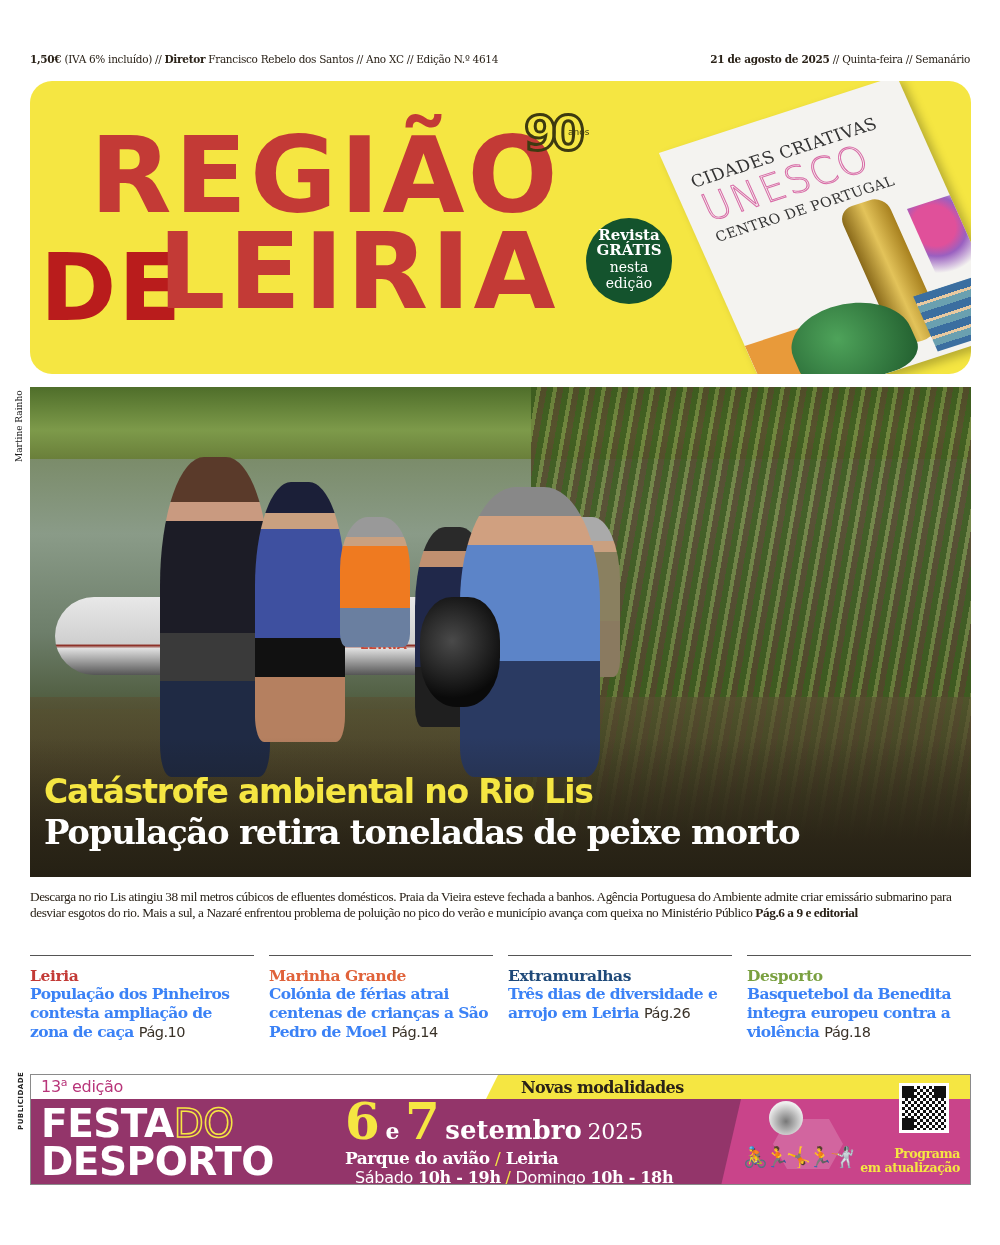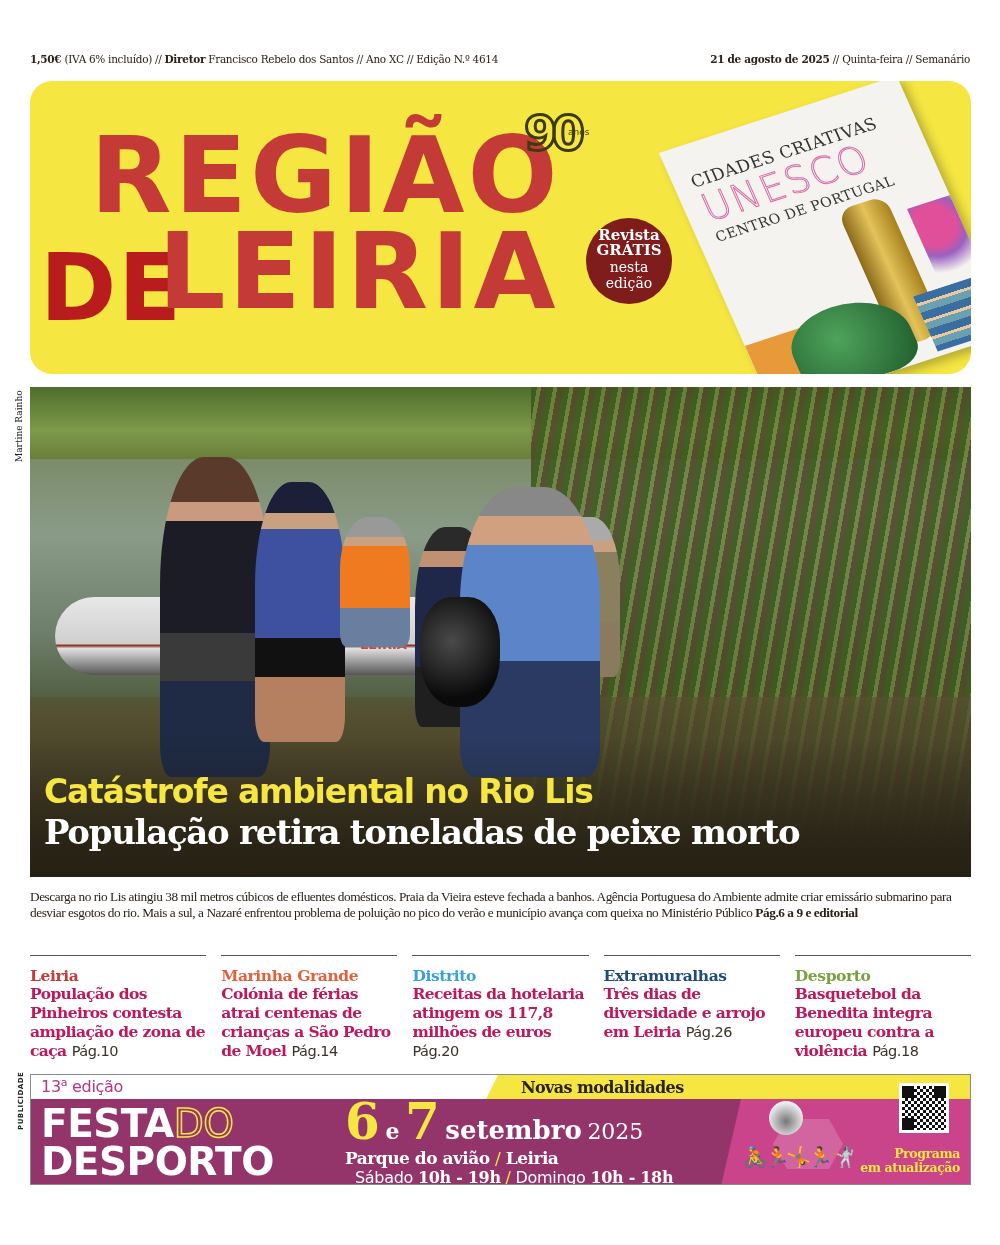--- a/index.html
+++ b/index.html
@@ -26,21 +26,21 @@
               transform: rotate(-18deg) skewX(6deg); transform-origin: center; box-shadow: 4px 6px 10px rgba(0,0,0,0.25); overflow: hidden; }
   .mag-title1 { position: absolute; left: 18px; top: 28px; font-family: "DejaVu Serif", serif; font-size: 17px; color: #333; letter-spacing: 0.5px; }
   .mag-title2 { position: absolute; left: 18px; top: 46px; font-family: "DejaVu Sans", sans-serif; font-size: 38px; font-weight: 200; color: transparent; -webkit-text-stroke: 1px #d86aa6; letter-spacing: 2px; }
   .mag-title3 { position: absolute; left: 18px; top: 90px; font-family: "DejaVu Serif", serif; font-size: 14px; color: #333; letter-spacing: 0.5px; }
   .mag-sax { position: absolute; left: 140px; top: 110px; width: 50px; height: 150px; background: linear-gradient(90deg,#8a6a1a,#e3c35a,#a7801e); border-radius: 25px 25px 40px 40px; }
   .mag-frog { position: absolute; left: 40px; top: 200px; width: 120px; height: 80px; background: radial-gradient(circle at 40% 40%, #4ea35a, #1f5a2c); border-radius: 50% 60% 30% 40%; }
   .mag-orange { position: absolute; left: 0; top: 210px; width: 90px; height: 80px; background: #e89a3a; }
   .mag-books { position: absolute; left: 175px; top: 215px; width: 75px; height: 60px; background: repeating-linear-gradient(180deg,#3b6ea0 0 8px,#e8c9a0 8px 11px,#6aa0b0 11px 18px); }
   .mag-pom { position: absolute; left: 205px; top: 130px; width: 60px; height: 80px; background: radial-gradient(circle at 30% 30%, #e0509a 0 30%, #9a60c0 45%, transparent 70%); }
 
-  .revista-badge { position: absolute; left: 556px; top: 137px; width: 86px; height: 86px; border-radius: 50%; background: #7f1d1d;
+  .revista-badge { position: absolute; left: 556px; top: 137px; width: 86px; height: 86px; border-radius: 50%; background: #14532d;
                    color: #fff; text-align: center; padding-top: 10px; line-height: 1; }
   .revista-badge .b1 { font-family: "DejaVu Serif", serif; font-weight: bold; font-size: 15px; display: block; }
   .revista-badge .b2 { font-family: "DejaVu Serif", serif; font-size: 14px; display: block; margin-top: 2px; }
 
   .photo-credit { position: absolute; left: 14px; top: 390px; font-size: 9px; writing-mode: vertical-rl; transform: rotate(180deg); color: #222; height: 80px; text-align: right; }
 
   .hero { position: absolute; left: 30px; top: 387px; width: 941px; height: 490px; overflow: hidden;
           background: linear-gradient(180deg, #5c7a3a 0%, #6f8a4a 8%, #7b8d75 13%, #8e9a8c 25%, #6a7a6a 45%, #4f5c3a 60%, #5a5530 78%, #3e3a22 100%); }
   .hero .trees { position: absolute; left: 0; top: 0; width: 100%; height: 72px; background: linear-gradient(180deg,#4f6e2a,#7d9a4a 60%,#6a7f3a); }
   .hero .water { position: absolute; left: 0; top: 72px; width: 560px; height: 250px; background: linear-gradient(180deg,#7b8c6a,#8a9b88 30%,#6d7e6a 70%,#4d5a3c); }
@@ -60,21 +60,21 @@
   .hero-shade { position: absolute; left: 0; bottom: 0; width: 100%; height: 140px; background: linear-gradient(180deg, rgba(0,0,0,0), rgba(20,18,10,0.55)); }
   .kicker { position: absolute; left: 14px; top: 388px; font-family: "DejaVu Sans", sans-serif; font-weight: bold; font-size: 33px; color: #f5e642; letter-spacing: -1.2px; line-height: 1; }
   .headline { position: absolute; left: 14px; top: 428px; font-family: "DejaVu Serif", serif; font-weight: bold; font-size: 34px; color: #ffffff; letter-spacing: -1.3px; line-height: 1; }
 
   .lead { position: absolute; left: 30px; top: 889px; width: 945px; font-family: Liberation Serif, serif; font-size: 13.3px; line-height: 15.5px; color: #2a2218; letter-spacing: -0.45px; }
   .lead b { font-weight: bold; }
 
   .briefs { position: absolute; left: 30px; top: 955px; width: 941px; height: 105px; display: flex; gap: 15px; }
   .brief { flex: 1 1 0; border-top: 1.5px solid #555; padding-top: 12px; }
   .brief .sec { font-family: "DejaVu Serif", serif; font-weight: bold; font-size: 15.5px; line-height: 16px; letter-spacing: -0.4px; display: block; }
-  .brief .title { font-family: "DejaVu Serif", serif; font-weight: bold; font-size: 15.5px; line-height: 18px; color: #be185d; letter-spacing: -0.6px; }
+  .brief .title { font-family: "DejaVu Serif", serif; font-weight: bold; font-size: 15.5px; line-height: 18px; color: #3b82f6; letter-spacing: -0.6px; }
   .brief .page { font-family: "DejaVu Sans", sans-serif; font-weight: normal; font-size: 14.5px; color: #3a3228; letter-spacing: -0.5px; }
 
   .ad-label { position: absolute; left: 17px; top: 1074px; font-family: "DejaVu Sans", sans-serif; font-weight: bold; font-size: 7px; writing-mode: vertical-rl; transform: rotate(180deg); color: #222; height: 56px; text-align: center; letter-spacing: 0.5px; }
   .ad { position: absolute; left: 30px; top: 1074px; width: 941px; height: 111px; border: 1px solid #8a8a8a; background: #fff; overflow: hidden; }
   .ad .topband-yellow { position: absolute; left: 455px; top: 0; width: 486px; height: 24px; background: #f5e642; clip-path: polygon(12px 0, 100% 0, 100% 100%, 0 100%); }
   .ad .purple { position: absolute; left: 0; top: 24px; width: 941px; height: 87px; background: #93356a; }
   .ad .pink { position: absolute; left: 690px; top: 24px; width: 251px; height: 87px; background: #c9448a; clip-path: polygon(20px 0, 100% 0, 100% 100%, 0 100%); }
   .ad .edition { position: absolute; left: 10px; top: 1px; font-family: "DejaVu Sans", sans-serif; font-size: 16px; color: #b8357a; letter-spacing: -0.3px; }
   .ad .edition sup { font-size: 11px; }
   .ad .novas { position: absolute; left: 490px; top: 3px; font-family: "DejaVu Serif", serif; font-weight: bold; font-size: 16px; color: #2a2218; letter-spacing: -0.6px; }
@@ -176,25 +176,20 @@
     <span class="sec" style="color:#c33a36">Leiria</span>
     <span class="title">População dos Pinheiros contesta ampliação de zona de caça</span>
     <span class="page">Pág.10</span>
   </div>
   <div class="brief">
     <span class="sec" style="color:#e0623a">Marinha Grande</span>
     <span class="title">Colónia de férias atrai centenas de crianças a São Pedro de Moel</span>
     <span class="page">Pág.14</span>
   </div>
   <div class="brief">
-    <span class="sec" style="color:#3aa0d8">Distrito</span>
-    <span class="title">Receitas da hotelaria atingem os 117,8 milhões de euros</span>
-    <span class="page">Pág.20</span>
-  </div>
-  <div class="brief">
     <span class="sec" style="color:#1f4a7a">Extramuralhas</span>
     <span class="title">Três dias de diversidade e arrojo em Leiria</span>
     <span class="page">Pág.26</span>
   </div>
   <div class="brief">
     <span class="sec" style="color:#7aa040">Desporto</span>
     <span class="title">Basquetebol da Benedita integra europeu contra a violência</span>
     <span class="page">Pág.18</span>
   </div>
 </div>

